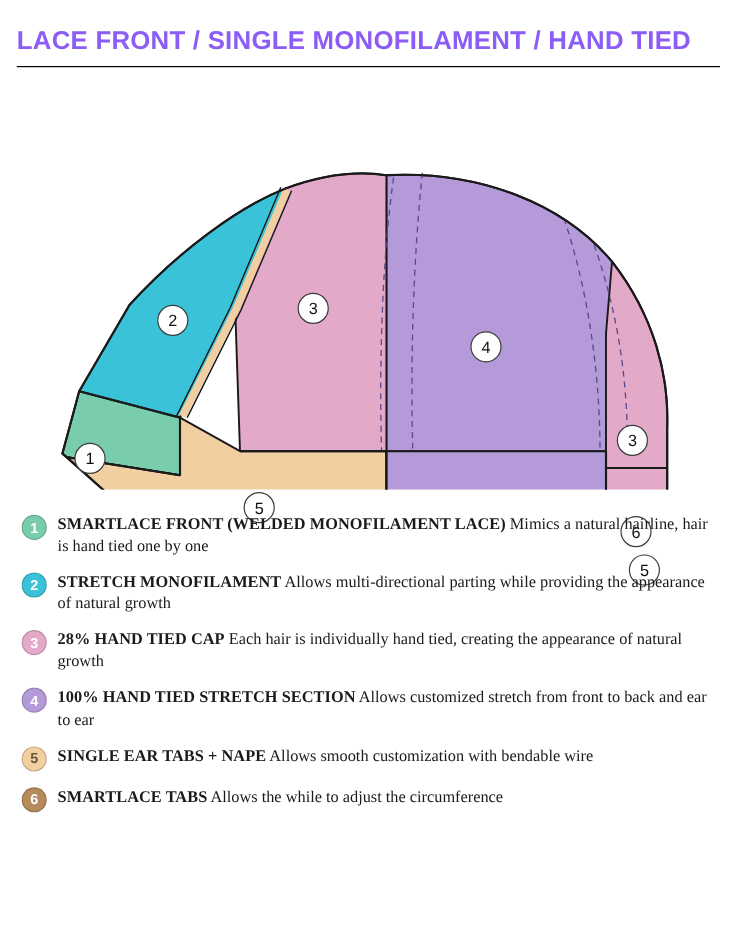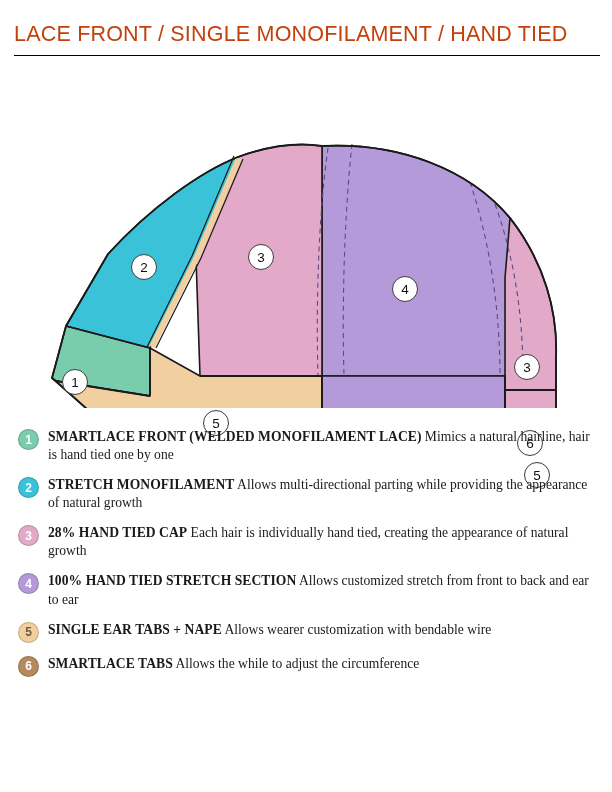--- a/index.html
+++ b/index.html
@@ -21,23 +21,23 @@
     position: relative;
     box-sizing: border-box;
     padding: 0;
   }
   
   .title-wrap {
     padding: 22px 14px 0 14px;
   }
   .title {
     font-size: 21.5px;
-    font-weight: normal;
+    font-weight: bold;
     letter-spacing: 0.2px;
-    color: #c2410c;
+    color: #8b5cf6;
     white-space: nowrap;
   }
   .title-rule {
     margin-top: 8px;
     border-bottom: 1px solid #000000;
     width: 586px;
     margin-left: 0;
   }
   
   .diagram {
@@ -208,21 +208,21 @@
     <div class="legend-row">
       <div class="legend-badge" style="background:#b49ad8;">4</div>
       <div class="legend-text">
         <span class="lead">100% HAND TIED STRETCH SECTION</span><span class="desc"> Allows customized stretch from front to back and ear to ear</span>
       </div>
     </div>
 
     <div class="legend-row">
       <div class="legend-badge" style="background:#f2cfa0; color:#6b5b3e;">5</div>
       <div class="legend-text">
-        <span class="lead">SINGLE EAR TABS + NAPE</span><span class="desc"> Allows wearer customization with bendable wire</span>
+        <span class="lead">SINGLE EAR TABS + NAPE</span><span class="desc"> Allows smooth customization with bendable wire</span>
       </div>
     </div>
 
     <div class="legend-row">
       <div class="legend-badge" style="background:#b58a5c;">6</div>
       <div class="legend-text">
         <span class="lead">SMARTLACE TABS</span><span class="desc"> Allows the while to adjust the circumference</span>
       </div>
     </div>
 

